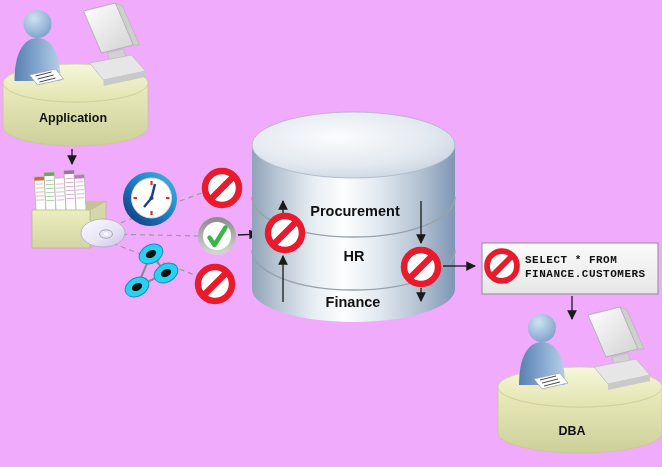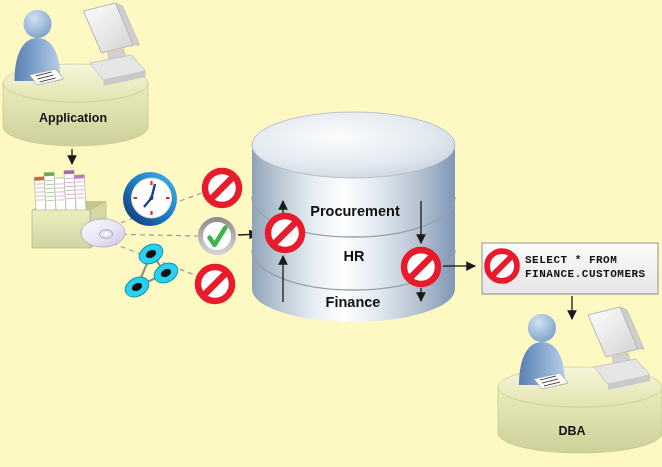--- a/index.html
+++ b/index.html
@@ -1,16 +1,16 @@
 <!DOCTYPE html>
 <html><head>
 <meta charset="utf-8">
 <style>
   html,body{margin:0;padding:0;background:#ffffff;}
-  .canvas{position:relative;width:662px;height:467px;background:#fef9c3;overflow:hidden;
+  .canvas{position:relative;width:662px;height:467px;background:#f0abfc;overflow:hidden;
           font-family:"Liberation Sans",sans-serif;}
   svg{display:block;}
   .lbl    {font-family:"Liberation Sans",sans-serif;font-weight:bold;font-size:12.5px;fill:#111;}
   .schema {font-family:"Liberation Sans",sans-serif;font-weight:bold;font-size:14.5px;fill:#111;}
   .sql    {font-family:"Liberation Mono","DejaVu Sans Mono",monospace;font-weight:bold;
            font-size:11px;letter-spacing:.5px;fill:#111;}
 </style>
 </head>
 <body>
 

